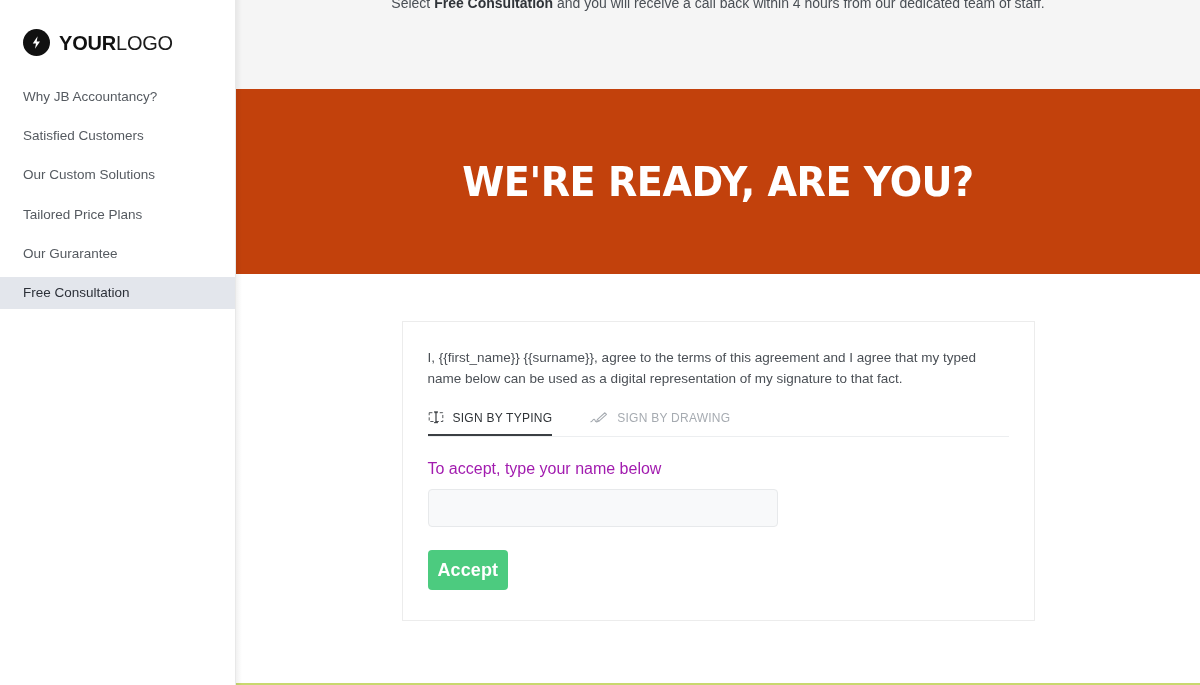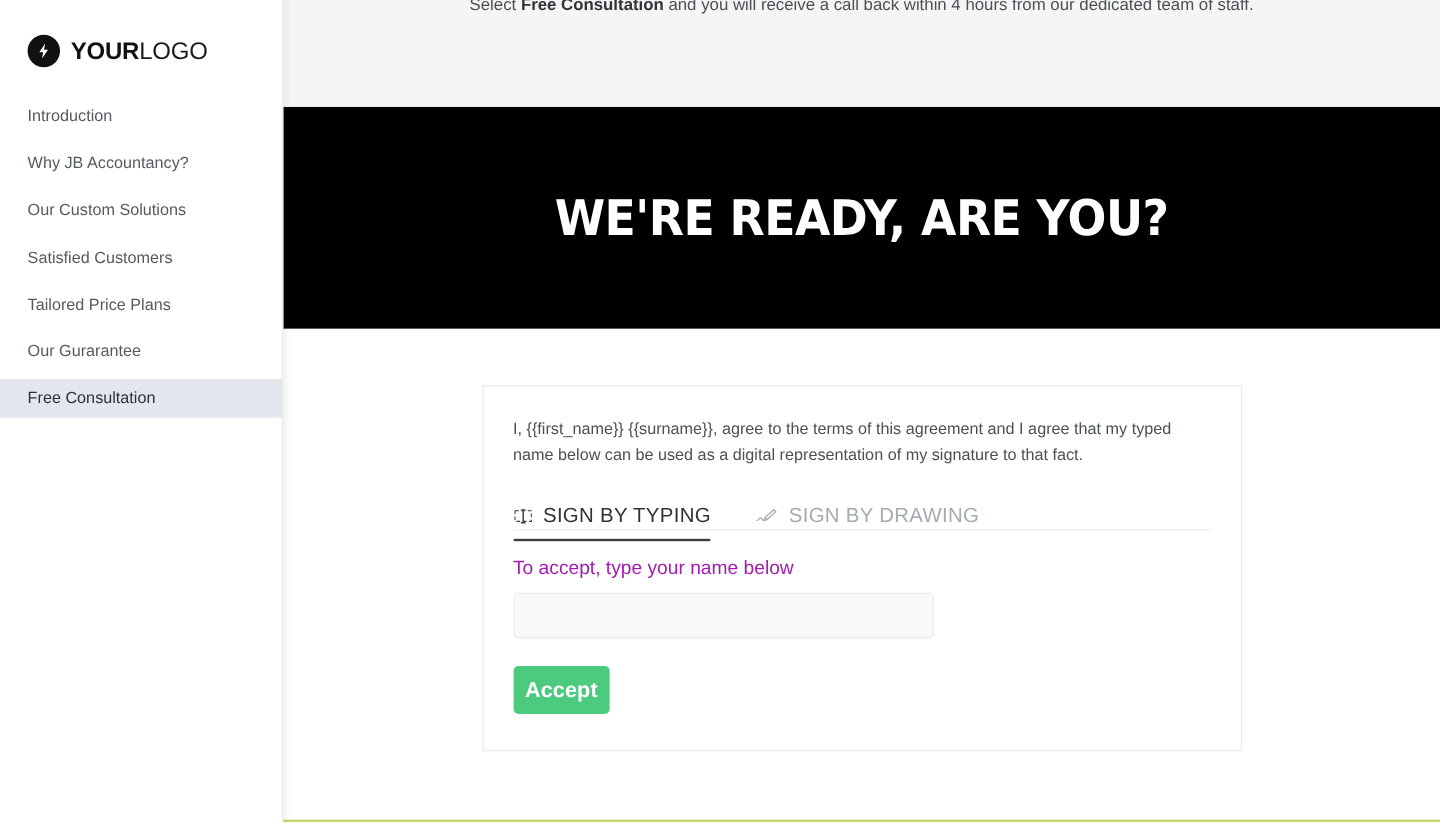--- a/index.html
+++ b/index.html
@@ -106,21 +106,21 @@
     text-align: center;
     font-size: 14px;
     color: #4a4f55;
     line-height: 1.45;
     padding: 0 40px;
   }
   .intro-text b { font-weight: 700; color: #303439; }
 
   .hero {
     height: 185px;
-    background: #000000;
+    background: #c2410c;
     display: flex;
     align-items: center;
     justify-content: center;
   }
   .hero-title {
     color: #ffffff;
     font-family: "DejaVu Sans", sans-serif;
     font-weight: 700;
     font-size: 41px;
     letter-spacing: -0.5px;
@@ -158,25 +158,25 @@
     margin-top: 21px;
     border-bottom: 1px solid #eceef0;
     position: relative;
   }
 
   .tab {
     display: flex;
     align-items: center;
     gap: 9px;
     padding-bottom: 9px;
-    font-size: 17px;
+    font-size: 12px;
     letter-spacing: 0.25px;
     cursor: pointer;
     position: relative;
-    top: 10px;
+    top: 0;
   }
   .tab-label { white-space: nowrap; }
   .tab.active { color: #2f3337; border-bottom: 2px solid #3b3f43; }
   .tab.inactive { color: #a6abb1; border-bottom: 2px solid transparent; }
   .tab .tab-icon { display: flex; align-items: center; }
 
   .field-label {
     margin-top: 22px;
     font-size: 16px;
     color: #a21caf;
@@ -246,24 +246,23 @@
         <svg width="15" height="15" viewBox="0 0 24 24" aria-hidden="true">
           <polygon points="13.8,2 6,13.6 11.2,13.6 9.6,22 17.6,10.2 12.3,10.2" fill="#ffffff"></polygon>
         </svg>
       </span>
       <span class="logo-text">
         <span class="bold">YOUR</span><span class="light">LOGO</span>
       </span>
     </div>
 
     <nav class="nav">
-      <div class="nav-item">Introduction</div>
       <div class="nav-item">Why JB Accountancy?</div>
+      <div class="nav-item">Satisfied Customers</div>
       <div class="nav-item">Our Custom Solutions</div>
-      <div class="nav-item">Satisfied Customers</div>
       <div class="nav-item">Tailored Price Plans</div>
       <div class="nav-item">Our Gurarantee</div>
       <div class="nav-item active">Free Consultation</div>
     </nav>
 
   </aside>
 
   <main class="content">
     <div class="edge-shadow"></div>
 

